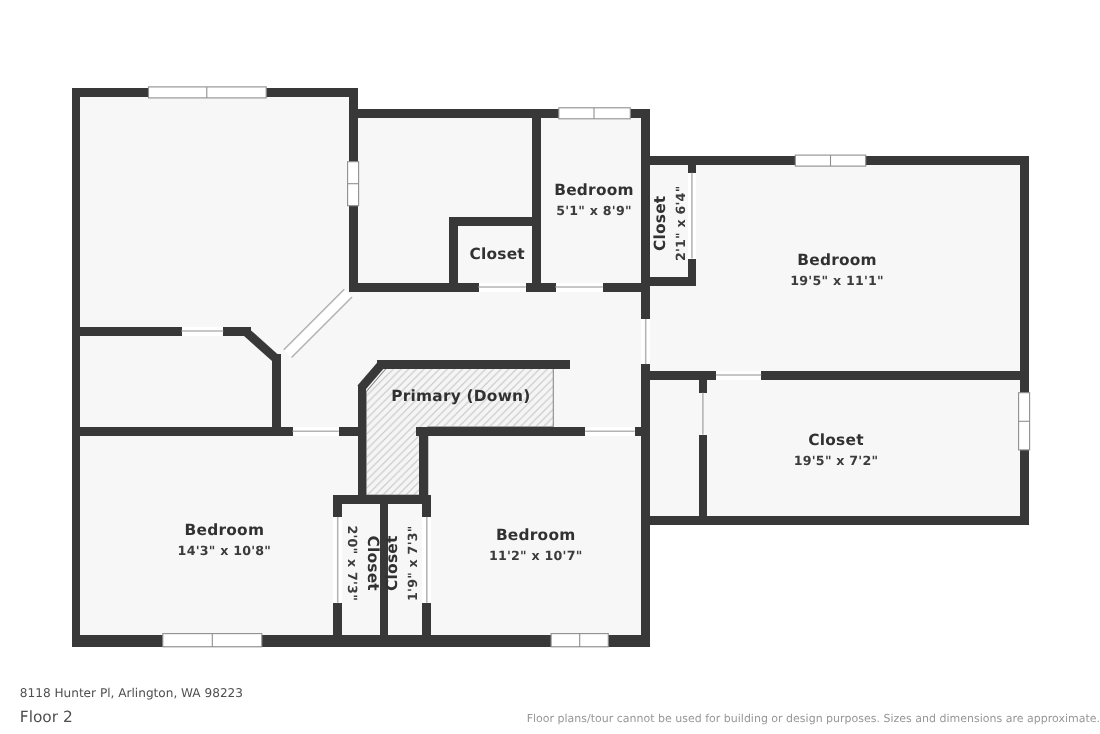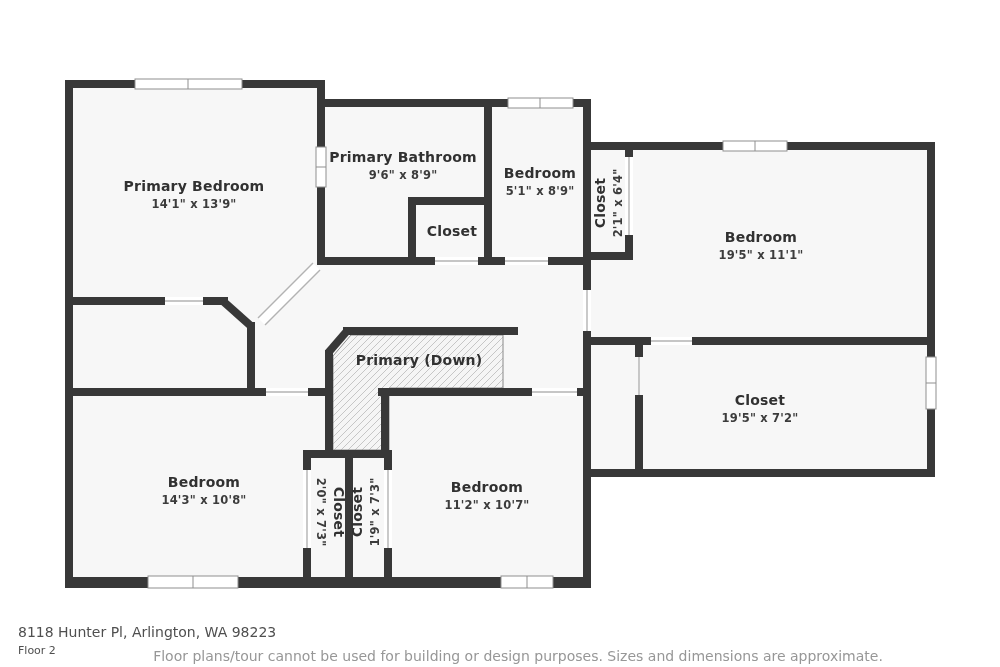--- a/index.html
+++ b/index.html
@@ -4,23 +4,23 @@
 <style>
   html,body{margin:0;padding:0;background:#ffffff;}
   .stage{position:relative;width:1000px;height:667px;background:#ffffff;overflow:hidden;
          font-family:"DejaVu Sans","Liberation Sans",sans-serif;}
   .plan-svg{position:absolute;left:0;top:0;}
   .label{position:absolute;transform:translate(-50%,-50%);text-align:center;white-space:nowrap;color:#313131;}
   .label .rname{font-size:14px;font-weight:700;letter-spacing:.2px;line-height:1.25;}
   .label .rdims{font-size:11.5px;font-weight:700;color:#3c3c3c;margin-top:2px;letter-spacing:.2px;line-height:1.2;}
   .label.rot-cw{transform:translate(-50%,-50%) rotate(90deg);}
   .label.rot-ccw{transform:translate(-50%,-50%) rotate(-90deg);}
-  .addr{position:absolute;left:18px;top:624px;font-size:14px;color:#4f4f4f;}
-  .floor{position:absolute;left:18px;top:644px;font-size:11px;color:#4f4f4f;}
-  .disclaimer{position:absolute;left:0;right:0;top:648px;text-align:center;font-size:14px;color:#979797;margin-left:36px;}
+  .addr{position:absolute;left:18px;top:624px;font-size:11px;color:#4f4f4f;}
+  .floor{position:absolute;left:18px;top:644px;font-size:14px;color:#4f4f4f;}
+  .disclaimer{position:absolute;left:0;right:0;top:648px;text-align:right;font-size:10px;color:#979797;margin-left:36px;}
 </style>
 </head>
 <body>
 
 <div class="stage">
 
   <svg class="plan-svg" width="1000" height="667" viewBox="0 0 1000 667">
     <defs>
       <pattern id="hatch" patternUnits="userSpaceOnUse" width="7" height="7">
         <rect width="7" height="7" fill="#f5f5f5"></rect>
@@ -117,28 +117,20 @@
       <line x1="316" y1="167" x2="326" y2="167"></line>
       <rect x="926" y="357" width="10" height="52"></rect>
       <line x1="926" y1="383" x2="936" y2="383"></line>
       <rect x="148" y="576" width="90" height="12"></rect>
       <line x1="193" y1="576" x2="193" y2="588"></line>
       <rect x="501" y="576" width="52" height="12"></rect>
       <line x1="527" y1="576" x2="527" y2="588"></line>
     </g>
   </svg>
 
-  <div class="label" style="left:194px;top:195px">
-    <div class="rname">Primary Bedroom</div>
-    <div class="rdims">14'1" x 13'9"</div>
-  </div>
-  <div class="label" style="left:403px;top:166px">
-    <div class="rname">Primary Bathroom</div>
-    <div class="rdims">9'6" x 8'9"</div>
-  </div>
   <div class="label" style="left:540px;top:182px">
     <div class="rname">Bedroom</div>
     <div class="rdims">5'1" x 8'9"</div>
   </div>
   <div class="label rot-ccw" style="left:609px;top:203px">
     <div class="rname">Closet</div>
     <div class="rdims">2'1" x 6'4"</div>
   </div>
   <div class="label" style="left:761px;top:246px">
     <div class="rname">Bedroom</div>

